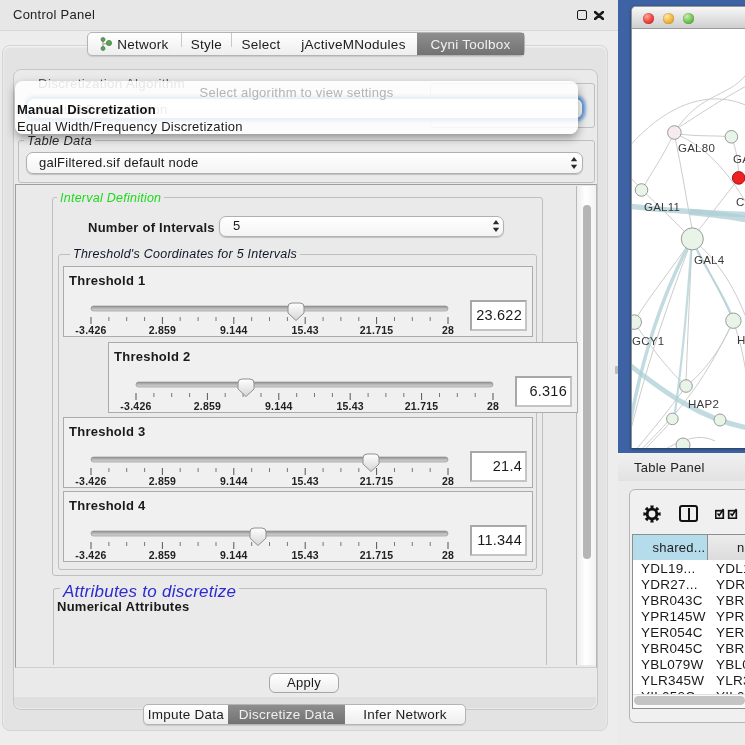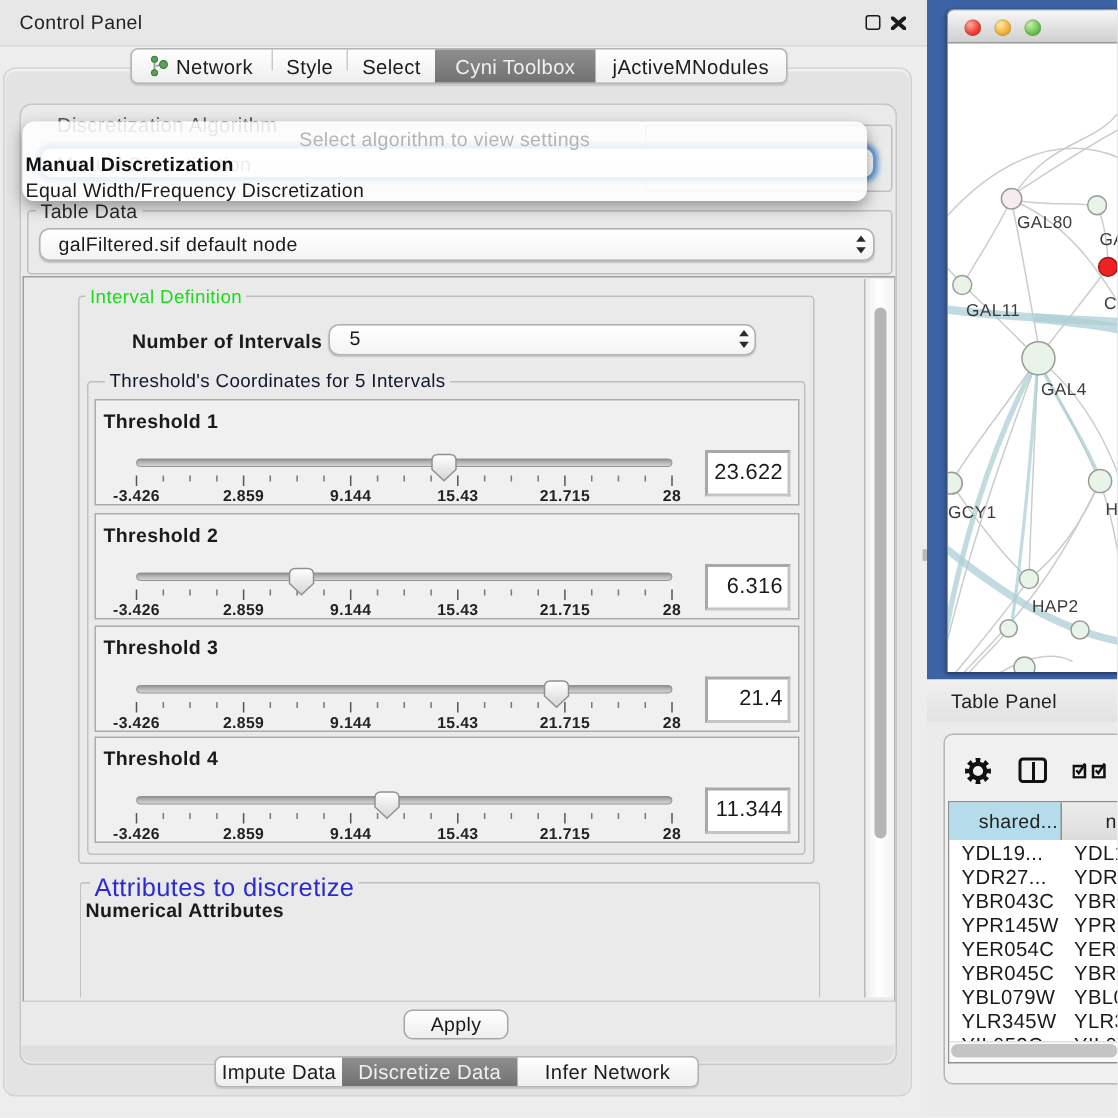--- a/index.html
+++ b/index.html
@@ -1,20 +1,20 @@
 <!DOCTYPE html>
 <html><head>
 <meta charset="utf-8">
 <style>
   html,body{margin:0;padding:0;}
   #root{position:relative;width:745px;height:745px;overflow:hidden;
     font-family:"Liberation Sans",sans-serif;background:#e8e8e8;letter-spacing:0.25px;}
   .abs{position:absolute;}
   .groupbox{position:absolute;border:1px solid #bfbfbf;border-radius:3px;}
-  .gtitle{position:absolute;background:#eaeaea;padding:0 3px;white-space:nowrap;}
+  .gtitle{position:absolute;background:#eaeaea;padding:0 3px;white-space:nowrap;font-style:italic;}
   .combo{position:absolute;border:1px solid #b0b0b0;border-radius:7px;
     background:linear-gradient(#ffffff,#f4f4f4);box-shadow:0 1px 1px rgba(0,0,0,0.18);
     font-size:13px;color:#1a1a1a;}
   .combo .ctext{position:absolute;left:12px;top:2px;}
   .carr{position:absolute;right:5px;top:4px;}
   .tabstrip{position:absolute;background:linear-gradient(#ffffff,#eeeeee);
     border:1px solid #b4b4b4;border-radius:5px;box-shadow:0 1px 1px rgba(0,0,0,0.12);
     display:flex;font-size:13.5px;color:#1c1c1c;}
   .tabsep{width:1px;height:14px;background:#c9c9c9;}
   .tab{display:flex;align-items:center;justify-content:center;height:100%;}
@@ -52,22 +52,22 @@
       <path d="M3 4 L3 12 M4 8 L8 7" stroke="#9a9a9a" stroke-width="1.2" fill="none"></path>
       <circle cx="3" cy="3.5" r="2" fill="#57a457" stroke="#3c7a3c" stroke-width="0.7"></circle>
       <circle cx="3" cy="12.5" r="2" fill="#57a457" stroke="#3c7a3c" stroke-width="0.7"></circle>
       <circle cx="9" cy="7" r="2.6" fill="#57a457" stroke="#3c7a3c" stroke-width="0.7"></circle>
     </svg>
     Network</div>
   <div class="tabsep"></div>
   <div class="tab" style="width:49px;">Style</div>
   <div class="tabsep"></div>
   <div class="tab" style="width:58px;">Select</div>
+  <div class="tab" style="flex:1;">jActiveMNodules</div>
   <div class="tab tabsel" style="width:107px;">Cyni Toolbox</div>
-  <div class="tab" style="flex:1;">jActiveMNodules</div>
 </div>
 
 <div class="abs" style="left:38px;top:76px;font-size:13.5px;color:#555;">Discretization Algorithm</div>
 <div class="abs" style="left:430px;top:83px;width:163px;height:43px;border:1px solid #bfbfbf;border-radius:3px;"></div>
 
 <div class="abs" style="left:26px;top:97px;width:554px;height:19px;border-radius:8px;
      background:linear-gradient(#ffffff,#f2f2f2);border:2px solid #6b9fd6;
      box-shadow:0 0 3.5px 1.5px rgba(90,145,210,0.9);">
   <div style="position:absolute;left:10px;top:3px;font-size:13px;color:#777;">Manual Discretization</div>
     </div>
@@ -143,21 +143,21 @@
     <text x="27.0" y="67" font-size="10.5" font-weight="bold" fill="#222" text-anchor="middle">-3.426</text>
         <text x="98.4" y="67" font-size="10.5" font-weight="bold" fill="#222" text-anchor="middle">2.859</text>
         <text x="169.8" y="67" font-size="10.5" font-weight="bold" fill="#222" text-anchor="middle">9.144</text>
         <text x="241.2" y="67" font-size="10.5" font-weight="bold" fill="#222" text-anchor="middle">15.43</text>
         <text x="312.6" y="67" font-size="10.5" font-weight="bold" fill="#222" text-anchor="middle">21.715</text>
         <text x="384.0" y="67" font-size="10.5" font-weight="bold" fill="#222" text-anchor="middle">28</text>
     <path d="M 224.0 46 L 224.0 40 Q 224.0 36 228.0 36 L 236.0 36 Q 240.0 36 240.0 40 L 240.0 46 L 232.0 53.5 Z" fill="url(#th266)" stroke="#909090" stroke-width="1"></path>
   </svg>
   <div class="valbox">23.622</div>
 </div>
-<div class="thpanel" style="top:342px;">
+<div class="thpanel" style="top:342px;margin-left:45px;">
   <div class="thtitle">Threshold 2</div>
   <svg width="468" height="69" style="position:absolute;left:0;top:0;">
     <defs>
           <linearGradient id="tg342" x1="0" y1="0" x2="0" y2="1">
       <stop offset="0" stop-color="#8f8f8f"></stop>
             <stop offset="0.45" stop-color="#b5b5b5"></stop>
             <stop offset="1" stop-color="#d9d9d9"></stop>
     </linearGradient>
     <linearGradient id="th342" x1="0" y1="0" x2="0" y2="1">
       <stop offset="0" stop-color="#ffffff"></stop>

